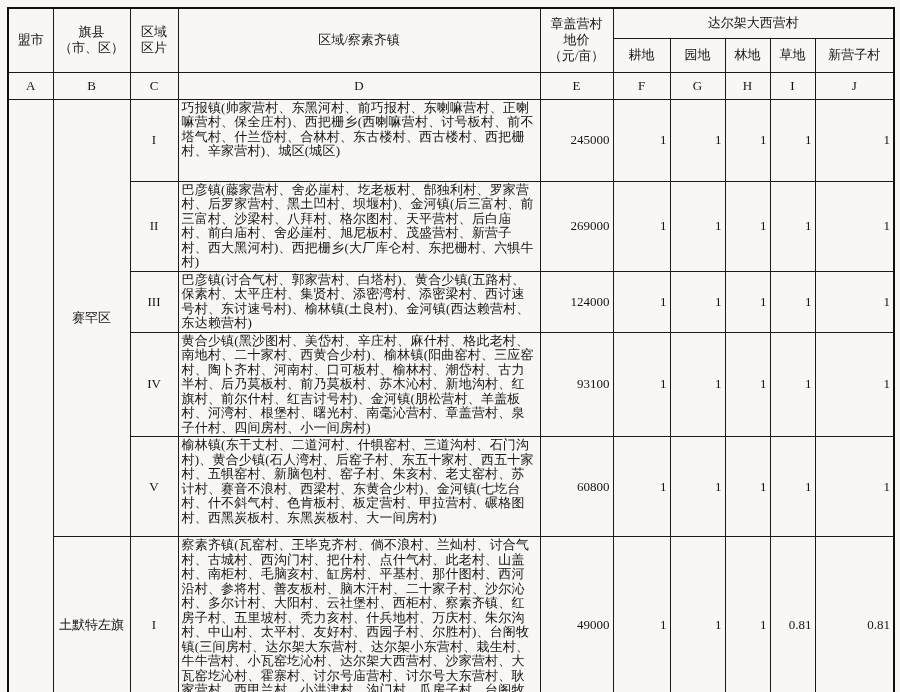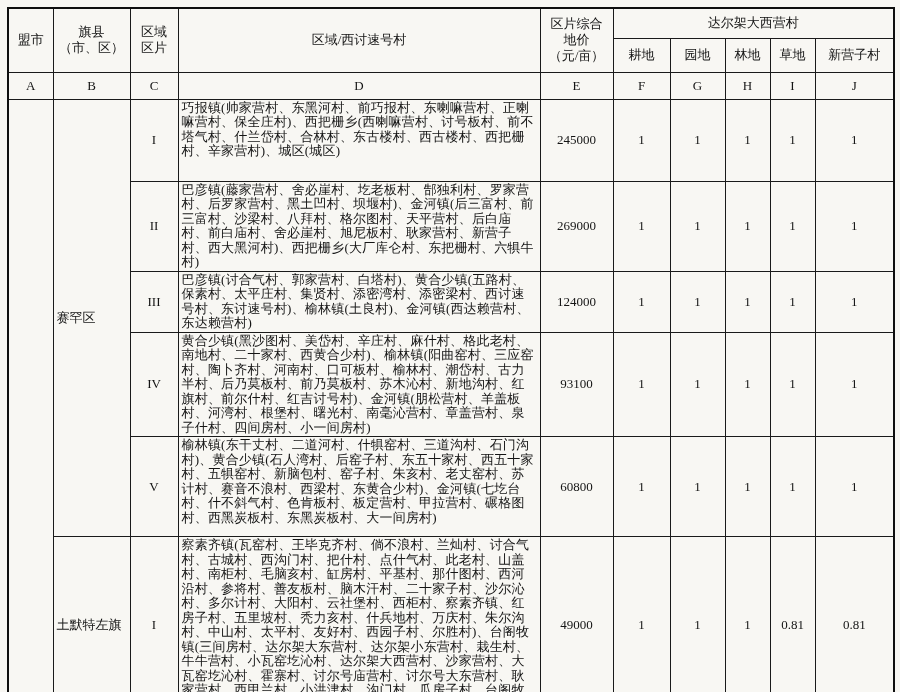--- a/index.html
+++ b/index.html
@@ -18,32 +18,32 @@
   }
   table.land td, table.land th{
     border:1px solid #1a1a1a;
     padding:1px 3px;
     font-weight:normal;
     background:transparent;
     overflow:hidden;
   }
   th.hdr{font-size:13px;text-align:center;vertical-align:middle;line-height:1.25;}
   td.letter{font-size:13px;text-align:center;vertical-align:middle;height:24px;}
-  td.county{font-size:13px;text-align:left;vertical-align:middle;}
+  td.county{font-size:13px;text-align:center;vertical-align:middle;}
   td.zone{font-size:13px;text-align:center;vertical-align:middle;}
   td.desc{
     font-size:13px;
     line-height:14.5px;
     letter-spacing:0.2px;
     text-align:left;
     vertical-align:top;
     padding:2px 3px 2px 4px;
     margin-top:32px;
   }
-  td.num{font-size:13px;text-align:center;vertical-align:middle;margin-top:16px;}
+  td.num{font-size:13px;text-align:right;vertical-align:middle;margin-top:16px;}
 </style>
 </head>
 <body>
 
 <div class="sheet">
   <table class="land">
     <colgroup>
       <col style="width:45px">
         <col style="width:77px">
         <col style="width:48px">
@@ -60,23 +60,23 @@
         <tr style="height:30px">
       <th class="hdr" rowspan="2">盟市</th>
       <th class="hdr" rowspan="2">
         <div>旗县</div>
         <div>（市、区）</div>
       </th>
       <th class="hdr" rowspan="2">
         <div>区域</div>
         <div>区片</div>
       </th>
-      <th class="hdr" rowspan="2">区域/西讨速号村</th>
+      <th class="hdr" rowspan="2">区域/察素齐镇</th>
       <th class="hdr" rowspan="2">
-        <div>区片综合</div>
+        <div>章盖营村</div>
         <div>地价</div>
         <div>（元/亩）</div>
       </th>
       <th class="hdr" colspan="5">达尔架大西营村</th>
     </tr>
     <tr style="height:34px">
       <th class="hdr">耕地</th>
       <th class="hdr">园地</th>
       <th class="hdr">林地</th>
       <th class="hdr">草地</th>
@@ -104,21 +104,21 @@
       <td class="num">245000</td>
       <td class="num">1</td>
       <td class="num">1</td>
       <td class="num">1</td>
       <td class="num">1</td>
       <td class="num">1</td>
     </tr>
 
     <tr style="height:78px">
       <td class="zone">II</td>
-      <td class="desc">巴彦镇(藤家营村、舍必崖村、圪老板村、郜独利村、罗家营村、后罗家营村、黑土凹村、坝堰村)、金河镇(后三富村、前三富村、沙梁村、八拜村、格尔图村、天平营村、后白庙村、前白庙村、舍必崖村、旭尼板村、耿家营村、新营子村、西大黑河村)、西把栅乡(大厂库仑村、东把栅村、六犋牛村)</td>
+      <td class="desc">巴彦镇(藤家营村、舍必崖村、圪老板村、郜独利村、罗家营村、后罗家营村、黑土凹村、坝堰村)、金河镇(后三富村、前三富村、沙梁村、八拜村、格尔图村、天平营村、后白庙村、前白庙村、舍必崖村、旭尼板村、茂盛营村、新营子村、西大黑河村)、西把栅乡(大厂库仑村、东把栅村、六犋牛村)</td>
       <td class="num">269000</td>
       <td class="num">1</td>
       <td class="num">1</td>
       <td class="num">1</td>
       <td class="num">1</td>
       <td class="num">1</td>
     </tr>
 
     <tr style="height:54px">
       <td class="zone">III</td>

